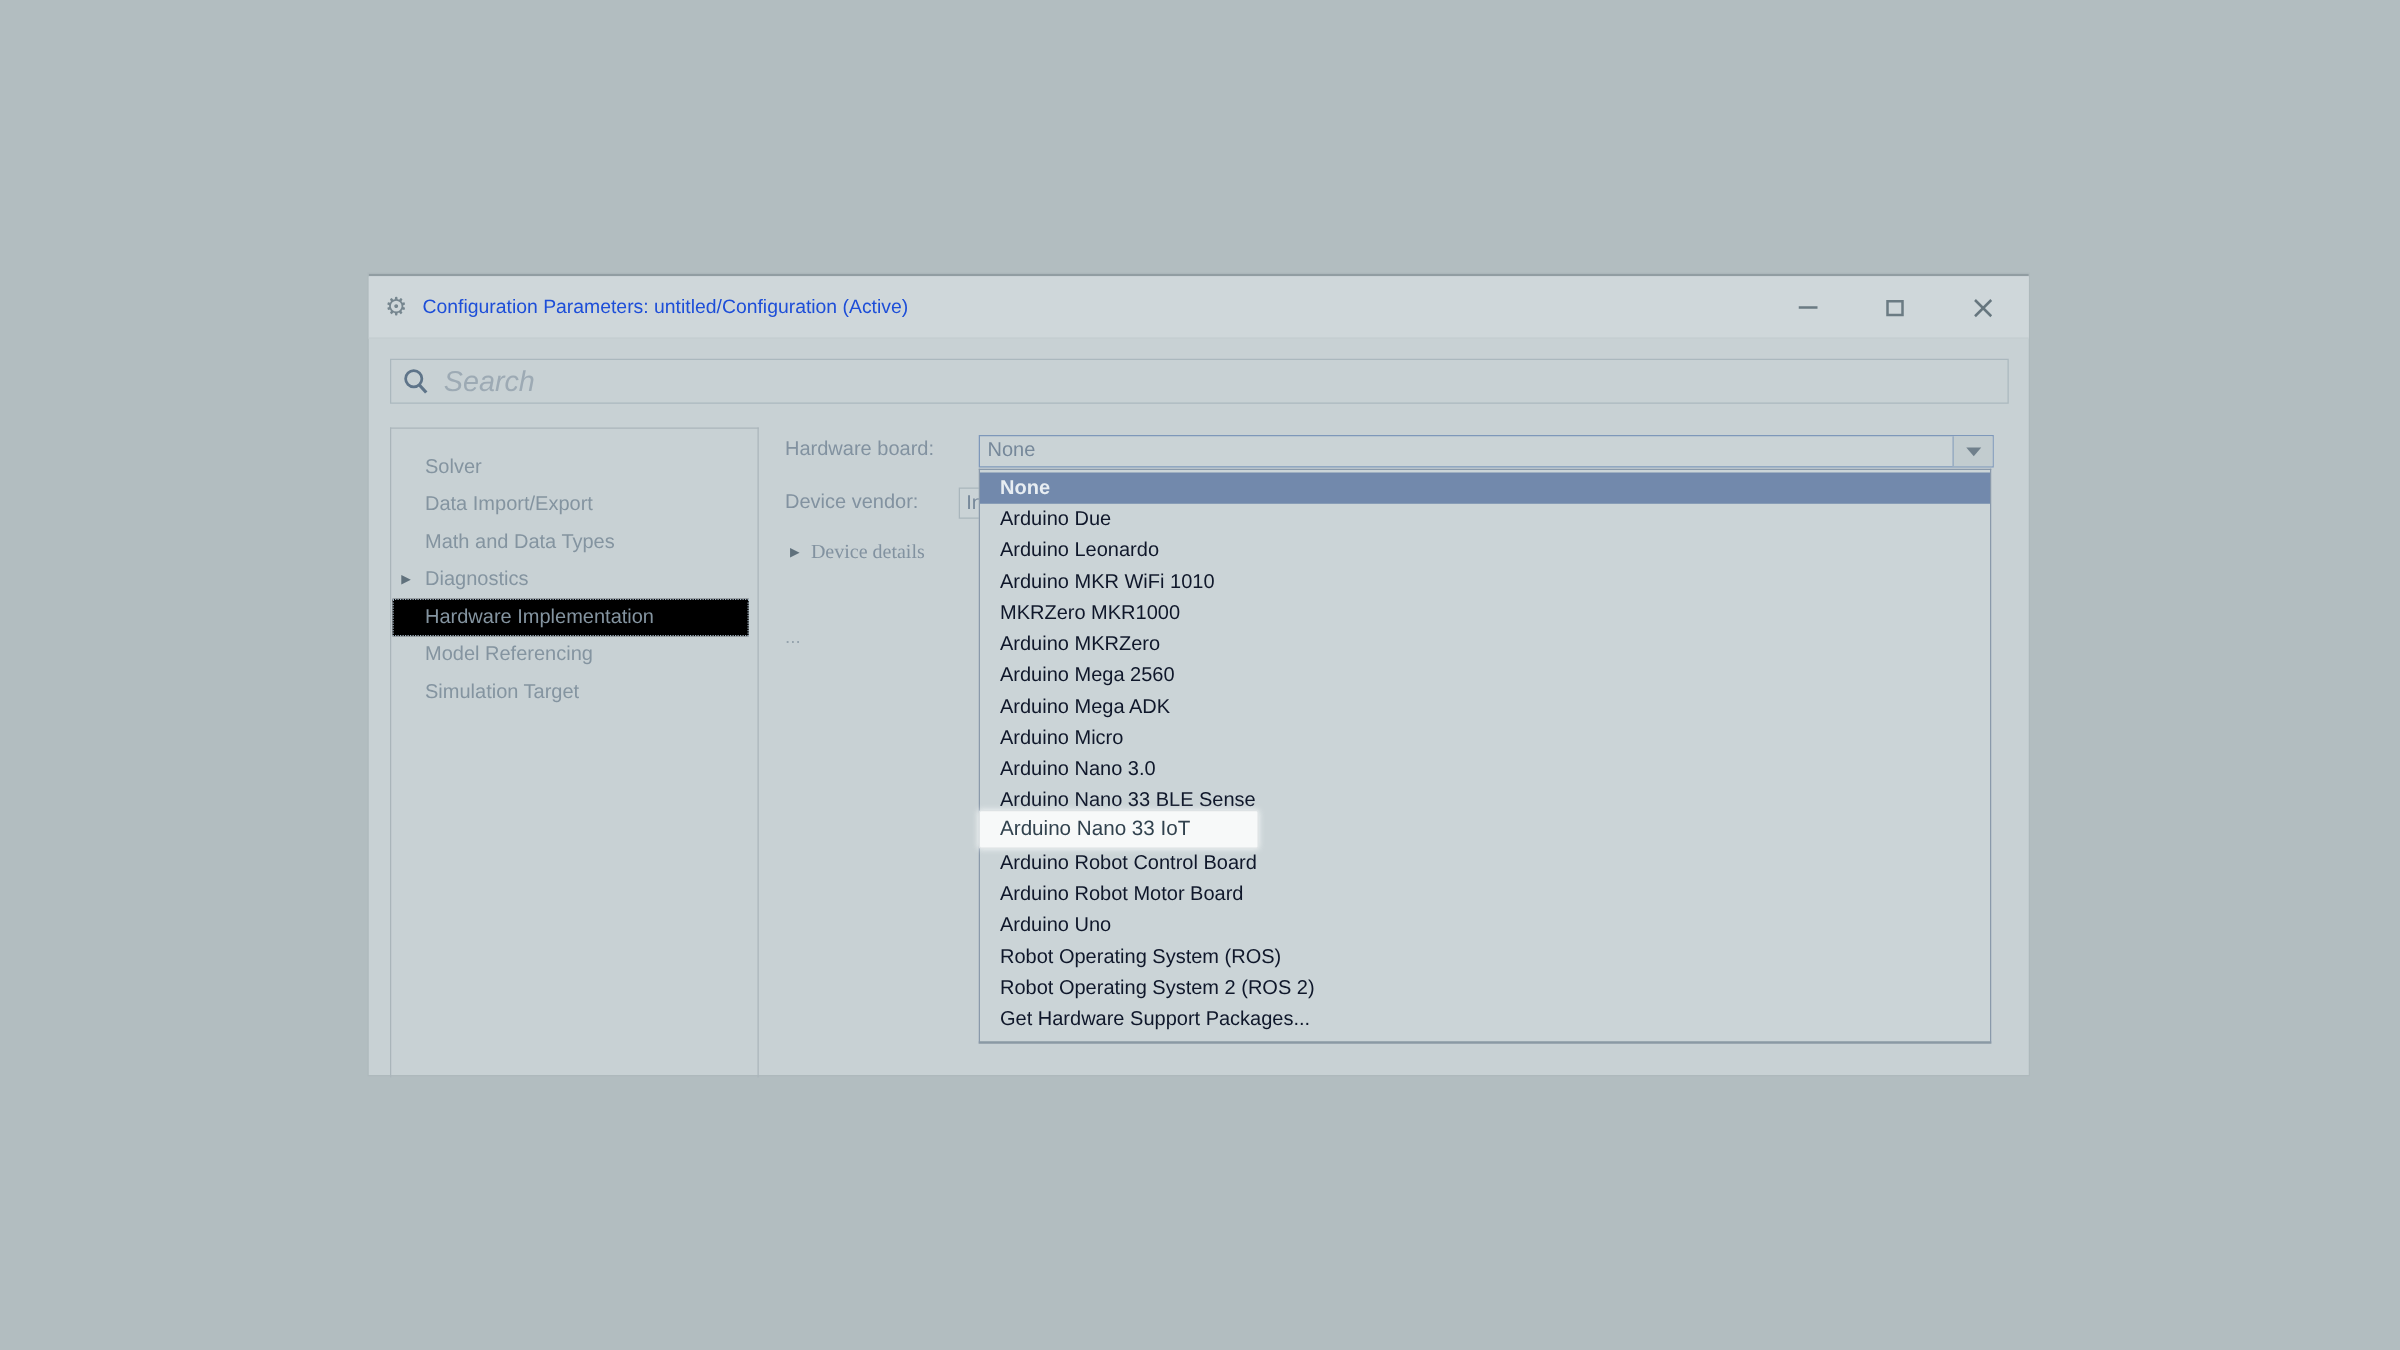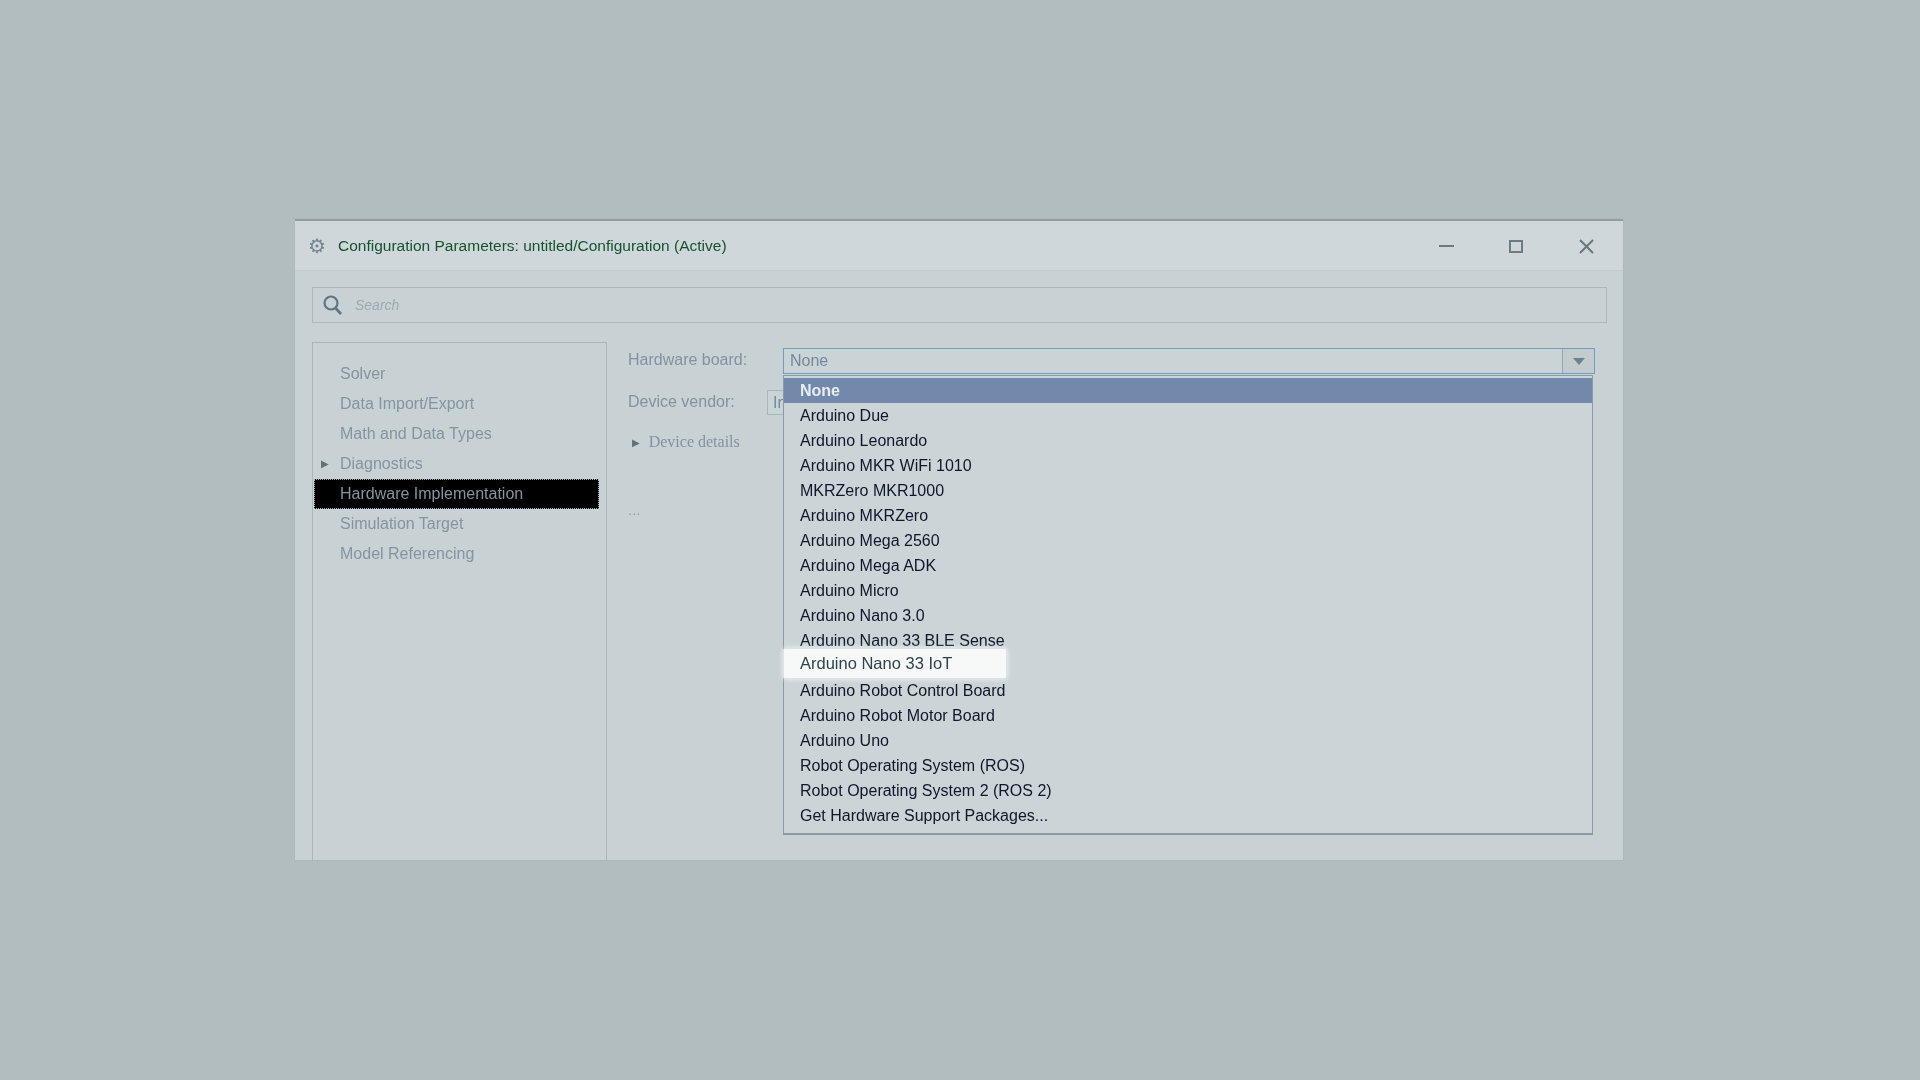--- a/index.html
+++ b/index.html
@@ -11,34 +11,34 @@
   .window { position:absolute; left:295px; top:219px; width:1328px; height:641px;
             background:#c8d1d4; border-top:2px solid #919da2;
             box-shadow:0 0 0 1px #aeb9bc; }
 
   
   .titlebar { position:absolute; left:0; top:0; width:100%; height:50px;
               background:#cfd7da; border-bottom:1px solid #c2cbce; }
   .gear { position:absolute; left:13px; top:0; height:50px; line-height:50px;
           font-size:20px; color:#76868f; }
   .win-title { position:absolute; left:43px; top:0; height:50px; line-height:50px;
-               font-size:15.5px; color:#14532d; white-space:nowrap; }
+               font-size:15.5px; color:#1d4ed8; white-space:nowrap; }
   .controls { position:absolute; right:2px; top:0; height:50px; display:flex; }
   .ctrl { width:70px; height:50px; display:flex; align-items:center; justify-content:center; }
   .glyph-min { width:15px; border-top:2px solid #6b7b83; }
   .glyph-max { width:14px; height:13px; border:2px solid #6b7b83; }
   .glyph-close line { stroke:#66767e; stroke-width:2; }
 
   
   .searchbar { position:absolute; left:17px; top:66px; width:1295px; height:36px;
                border:1px solid #abb8be; }
   .search-icon { position:absolute; left:8px; top:6px; }
   .search-input { position:absolute; left:42px; top:1px; width:1200px; height:32px;
                   background:transparent; border:none; outline:none;
-                  font-family:"Liberation Sans", sans-serif; font-size:14px; color:#6d7e88; }
+                  font-family:"Liberation Sans", sans-serif; font-size:23px; color:#6d7e88; }
   .search-input::placeholder { font-style:italic; color:#9daab4; opacity:1; }
 
   
   .sidebar { position:absolute; left:17px; top:121px; width:295px; height:520px;
              border:1px solid #aab5ba; border-bottom:none; padding-top:16px; }
   .side-row { position:relative; height:30px; line-height:30px; font-size:16px;
               color:#8494a0; padding-left:27px; white-space:nowrap; }
   .side-row.sel { background:#000000; margin:0 7px 0 1px; padding-left:26px;
                   outline:1px dotted #a3b4c1; outline-offset:-1px; }
   .tri { position:absolute; left:8px; top:0; font-size:10px; color:#60717c; }
@@ -112,22 +112,22 @@
       </svg>
       <input class="search-input" type="text" placeholder="Search" style="">
     </div>
 
     <div class="sidebar">
         <div class="side-row"><span>Solver</span></div>
         <div class="side-row"><span>Data Import/Export</span></div>
         <div class="side-row"><span>Math and Data Types</span></div>
         <div class="side-row"><span class="tri">▶</span><span>Diagnostics</span></div>
         <div class="side-row sel"><span>Hardware Implementation</span></div>
+        <div class="side-row"><span>Model Referencing</span></div>
         <div class="side-row"><span>Simulation Target</span></div>
-        <div class="side-row"><span>Model Referencing</span></div>
       </div>
 
     <div class="flabel lbl-board">Hardware board:</div>
 
     <div class="combo">
       <span class="combo-value">None</span>
       <div class="combo-btn">
         <span class="combo-arrow"></span>
       </div>
     </div>

